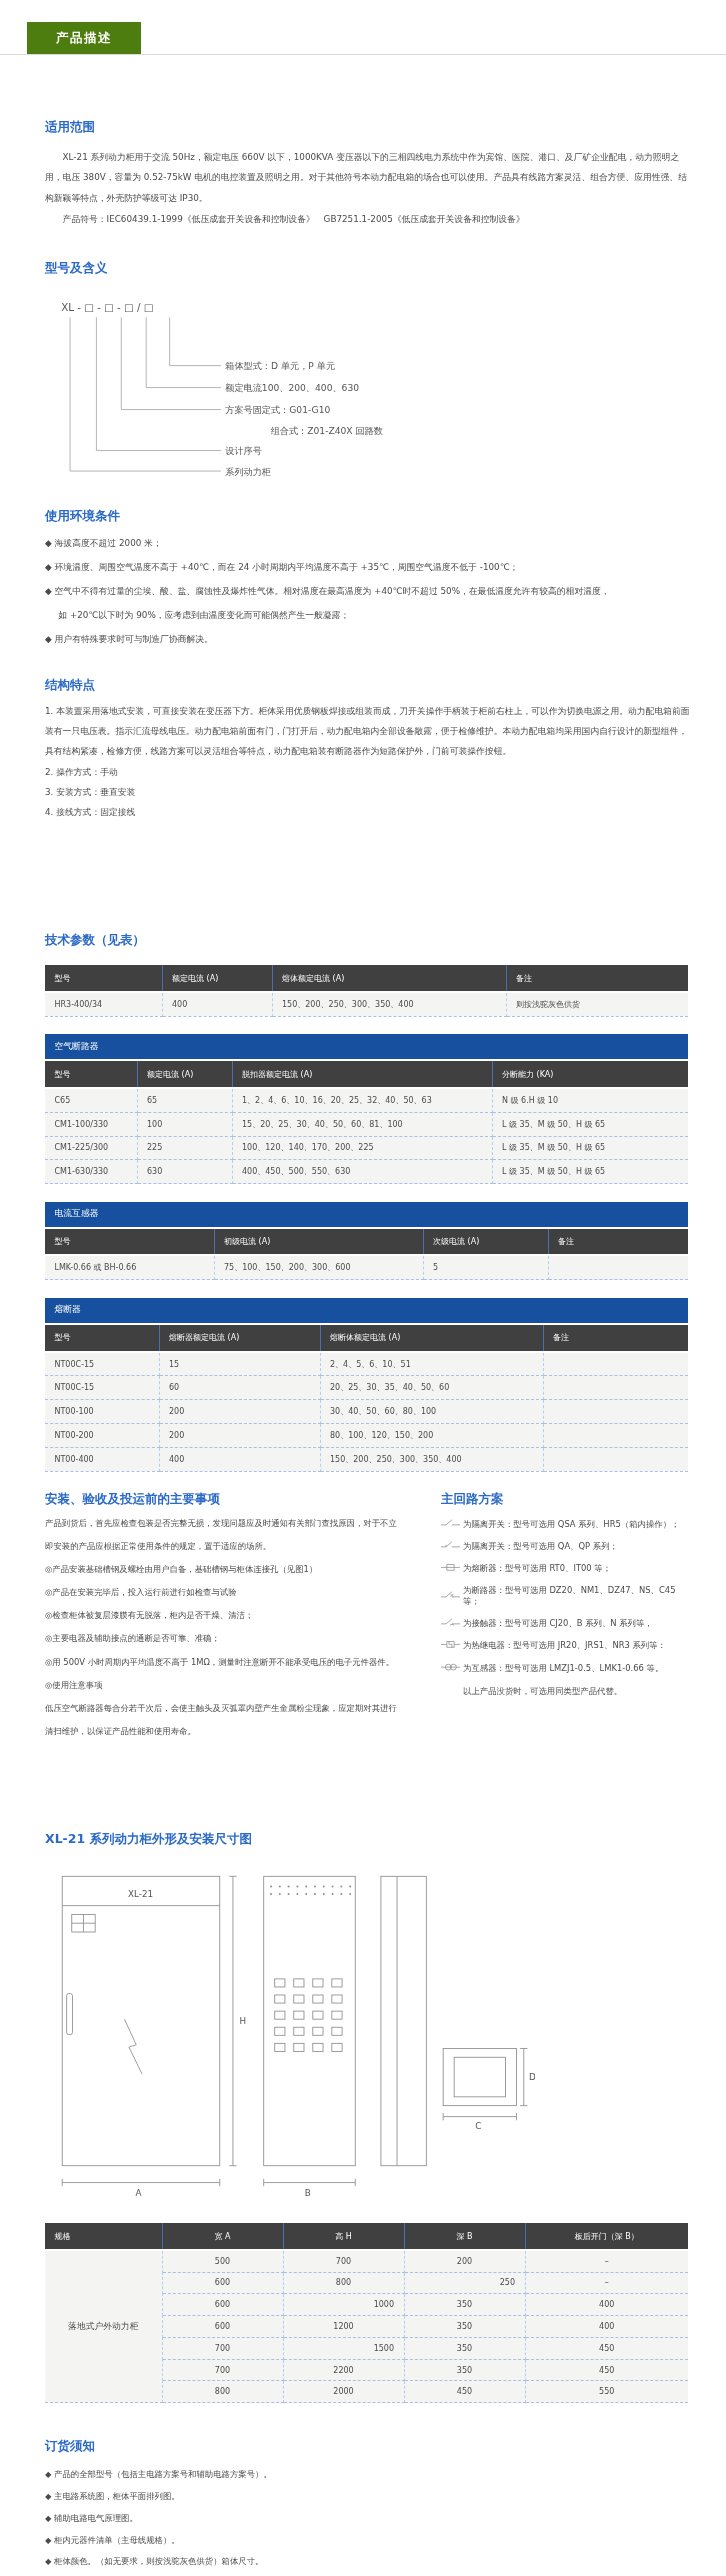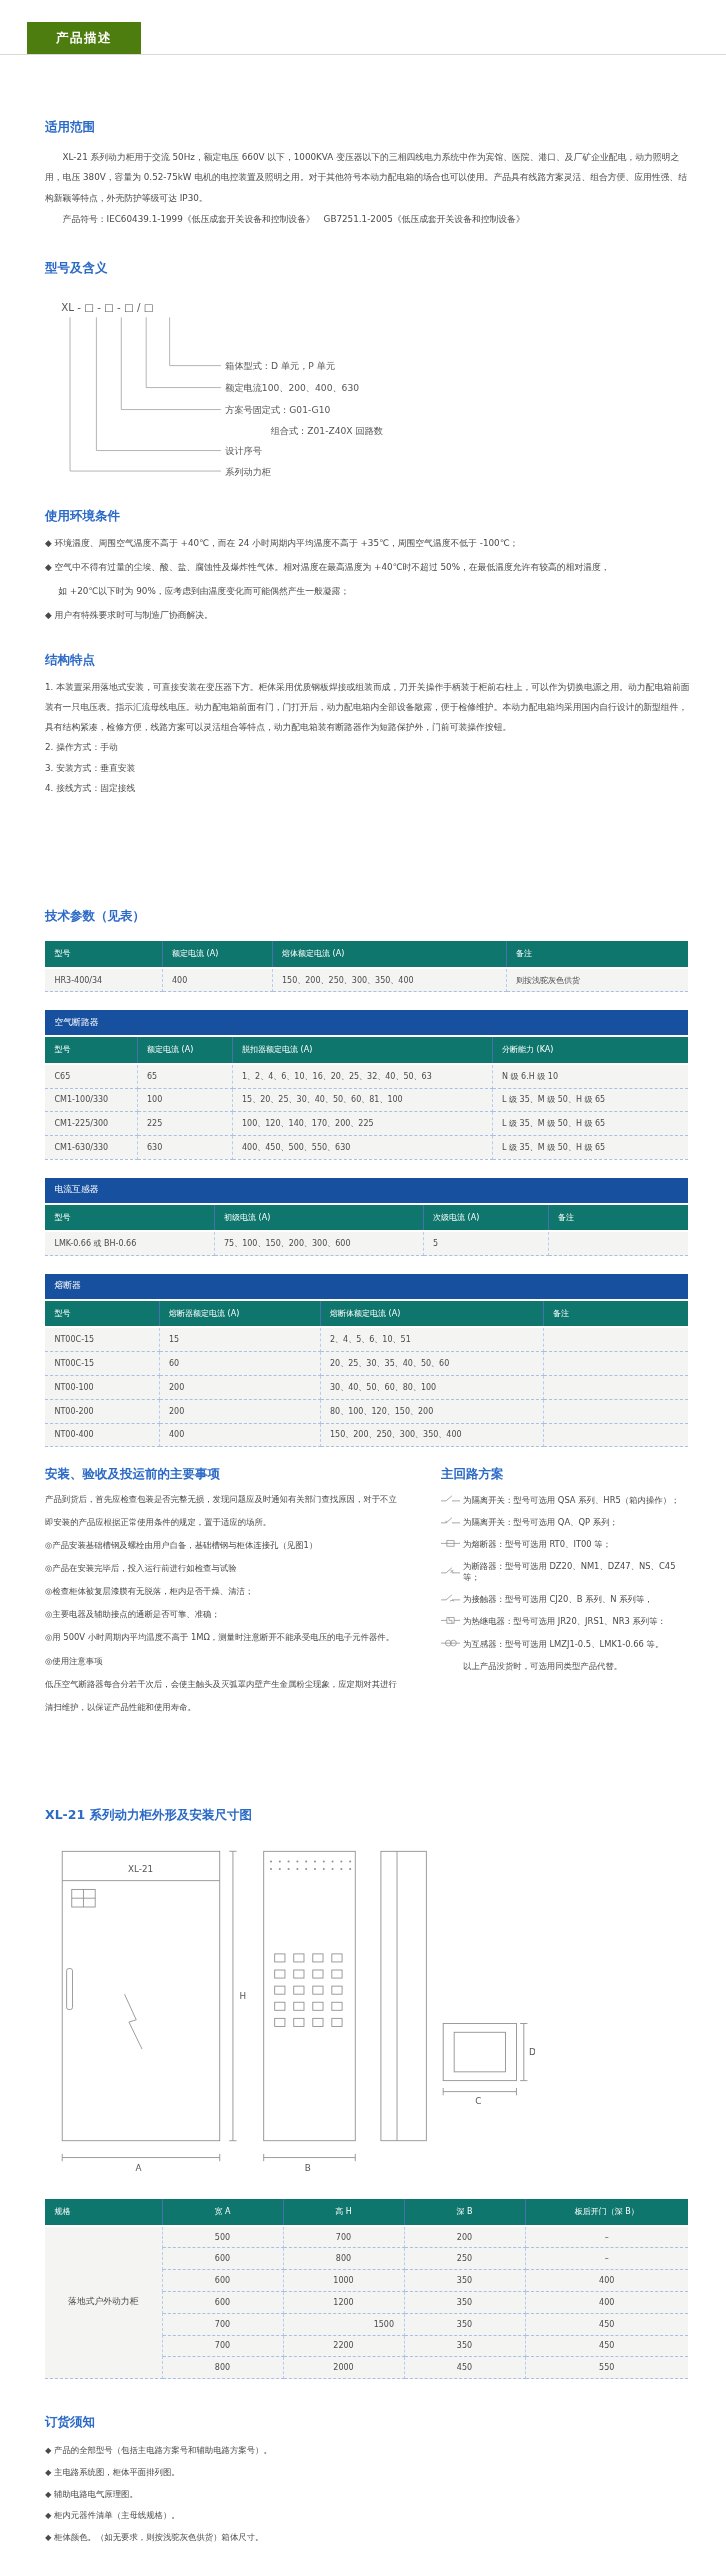--- a/index.html
+++ b/index.html
@@ -12,21 +12,21 @@
   h2.sec{color:#2b6ac6;font-size:12.5px;font-weight:bold;margin:0;}
   p.body, .body{font-size:8.8px;line-height:2.35;margin:0;color:#4a4a4a;}
   .indent{text-indent:2em;}
   .env li, .ord li{list-style:none;}
   ul{margin:0;padding:0;}
   .airy{line-height:2.75;}
   .struct{line-height:2.3;}
   
   table.tbl{width:643px;border-collapse:collapse;font-size:8px;table-layout:fixed;}
   table.tbl .grp-cell{background:#17509e;color:#fff;font-size:8.8px;padding:6.6px 9.5px;border-bottom:2.2px solid #ffffff;}
-  table.tbl th{background:#0f766e;color:#fff;font-weight:normal;text-align:left;font-size:8px;
+  table.tbl th{background:#404040;color:#fff;font-weight:normal;text-align:left;font-size:8px;
                padding:7.3px 9.5px;border-left:0.7px solid #486fae;border-bottom:2.9px solid #ffffff;}
   table.tbl th:first-child{border-left:none;}
   table.tbl td.c{background:#f4f4f2;padding:5.9px 9.5px;border-right:1.5px dashed #b9ccee;
                  border-bottom:1.5px dashed #aabfe8;color:#4a4a4a;}
   table.tbl td.c:last-child{border-right:none;}
   table.tbl td.rl{background:#f4f4f2;text-align:center;vertical-align:middle;font-size:8.8px;
                   border-right:1.5px dashed #b9ccee;border-bottom:1.5px dashed #aabfe8;}
   
   .cols{display:flex;align-items:flex-start;}
   .col-l{width:359px;}
@@ -68,20 +68,21 @@
       <text x="238" y="127" font-size="12.5">额定电流100、200、400、630</text>
       <text x="238" y="157" font-size="12.5">方案号固定式：G01-G10</text>
       <text x="300" y="185" font-size="12.5">组合式：Z01-Z40X 回路数</text>
       <text x="238" y="213" font-size="12.5">设计序号</text>
       <text x="238" y="241" font-size="12.5">系列动力柜</text>
     </svg>
 
     
     <h2 class="sec" style="margin-top:22px;">使用环境条件</h2>
     <ul class="env body airy" style="margin-top:5.9px;width:648px;">
+      <li>◆ 海拔高度不超过 2000 米；</li>
       <li>◆ 环境温度、周围空气温度不高于 +40℃，而在 24 小时周期内平均温度不高于 +35℃，周围空气温度不低于 -100℃；</li>
       <li>◆ 空气中不得有过量的尘埃、酸、盐、腐蚀性及爆炸性气体。相对温度在最高温度为 +40℃时不超过 50%，在最低温度允许有较高的相对温度，</li>
       <li style="padding-left:1.5em;">如 +20℃以下时为 90%，应考虑到由温度变化而可能偶然产生一般凝露；</li>
       <li>◆ 用户有特殊要求时可与制造厂协商解决。</li>
     </ul>
 
     
     <h2 class="sec" style="margin-top:25px;">结构特点</h2>
     <ul class="env body struct" style="margin-top:7.3px;width:648px;">
       <li>1. 本装置采用落地式安装，可直接安装在变压器下方。柜体采用优质钢板焊接或组装而成，刀开关操作手柄装于柜前右柱上，可以作为切换电源之用。动力配电箱前面装有一只电压表。指示汇流母线电压。动力配电箱前面有门，门打开后，动力配电箱内全部设备敞露，便于检修维护。本动力配电箱均采用国内自行设计的新型组件，具有结构紧凑，检修方便，线路方案可以灵活组合等特点，动力配电箱装有断路器作为短路保护外，门前可装操作按钮。</li>
@@ -435,26 +436,26 @@
       <tr>
         <td class="rl" rowspan="7">落地式户外动力柜</td>
         <td class="c" style="text-align:center;">500</td>
         <td class="c" style="text-align:center;">700</td>
         <td class="c" style="text-align:center;">200</td>
         <td class="c" style="text-align:center;">–</td>
       </tr>
       <tr>
         <td class="c" style="text-align:center;">600</td>
         <td class="c" style="text-align:center;">800</td>
-        <td class="c" style="text-align:center;">250</td>
+        <td class="c" style="text-align:right;">250</td>
         <td class="c" style="text-align:center;">–</td>
       </tr>
       <tr>
         <td class="c" style="text-align:center;">600</td>
-        <td class="c" style="text-align:center;">1000</td>
+        <td class="c" style="text-align:right;">1000</td>
         <td class="c" style="text-align:center;">350</td>
         <td class="c" style="text-align:center;">400</td>
       </tr>
       <tr>
         <td class="c" style="text-align:center;">600</td>
         <td class="c" style="text-align:center;">1200</td>
         <td class="c" style="text-align:center;">350</td>
         <td class="c" style="text-align:center;">400</td>
       </tr>
       <tr>

